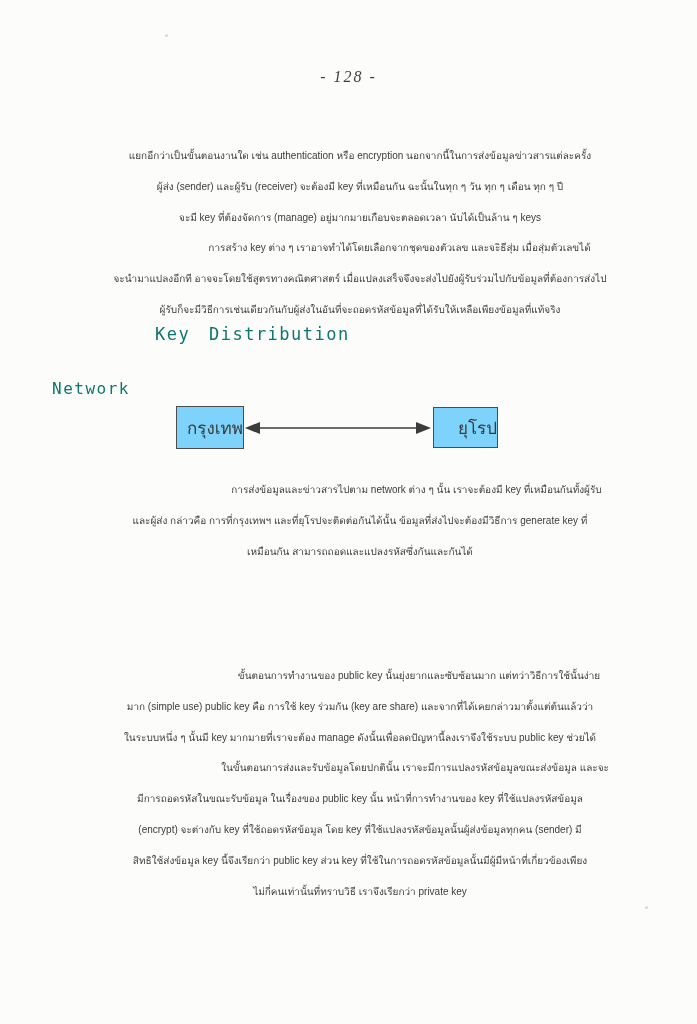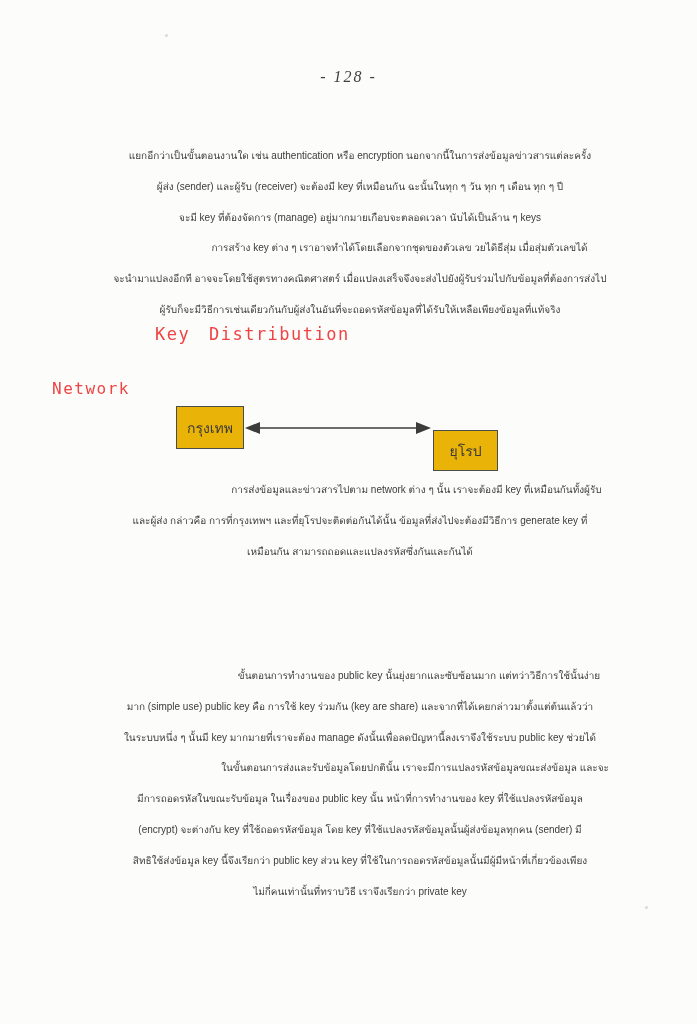--- a/index.html
+++ b/index.html
@@ -35,31 +35,31 @@
     font-size: 10px;
     line-height: 31px;
     white-space: pre-line;
     color: #3b3b3a;
     text-align: center;
   }
   .h-slab {
     position: absolute;
     font-family: "DejaVu Sans Mono", "Liberation Mono", monospace;
     font-weight: 500;
-    color: #ef4444;
+    color: #0f766e;
     white-space: nowrap;
   }
   .node {
     position: absolute;
     border: 1.5px solid #4c4c4b;
-    background: #eab308;
+    background: #7dd3fc;
     display: flex;
     align-items: center;
-    justify-content: center;
-    font-size: 14px;
+    justify-content: flex-end;
+    font-size: 17px;
     color: #3b3b3a;
   }
   .arrow-svg {
     position: absolute;
     left: 243px;
     top: 417px;
     width: 190px;
     height: 22px;
   }
   .speck {
@@ -72,38 +72,38 @@
 <body>
 
 <div class="page">
 
   <div class="pageno">- 128 -</div>
 
   <div class="para" style="top:140px;">แยกอีกว่าเป็นขั้นตอนงานใด เช่น authentication หรือ encryption นอกจากนี้ในการส่งข้อมูลข่าวสารแต่ละครั้ง
 ผู้ส่ง (sender) และผู้รับ (receiver) จะต้องมี key ที่เหมือนกัน ฉะนั้นในทุก ๆ วัน ทุก ๆ เดือน ทุก ๆ ปี
 จะมี key ที่ต้องจัดการ (manage) อยู่มากมายเกือบจะตลอดเวลา นับได้เป็นล้าน ๆ keys</div>
 
-  <div class="para" style="top:232px; text-indent:79px;">การสร้าง key ต่าง ๆ เราอาจทำได้โดยเลือกจากชุดของตัวเลข วยไดิธีสุ่ม เมื่อสุ่มตัวเลขได้
+  <div class="para" style="top:232px; text-indent:79px;">การสร้าง key ต่าง ๆ เราอาจทำได้โดยเลือกจากชุดของตัวเลข และจะิธีสุ่ม เมื่อสุ่มตัวเลขได้
 จะนำมาแปลงอีกที อาจจะโดยใช้สูตรทางคณิตศาสตร์ เมื่อแปลงเสร็จจึงจะส่งไปยังผู้รับร่วมไปกับข้อมูลที่ต้องการส่งไป
 ผู้รับก็จะมีวิธีการเช่นเดียวกันกับผู้ส่งในอันที่จะถอดรหัสข้อมูลที่ได้รับให้เหลือเพียงข้อมูลที่แท้จริง</div>
 
   <div class="h-slab" style="left:155px; top:324px; font-size:17px; letter-spacing:1.5px; word-spacing:7px;">Key Distribution</div>
 
   <div class="h-slab" style="left:52px; top:379px; font-size:16px; letter-spacing:1.5px;">Network</div>
 
   <div>
     <div class="node" style="left:176px; top:406px; width:66px; height:41px;">
       <span>กรุงเทพ</span>
     </div>
     <svg class="arrow-svg" viewBox="0 0 190 22" aria-hidden="true">
       <line x1="14" y1="11" x2="176" y2="11" stroke="#3c3c3b" stroke-width="1.6"></line>
       <polygon points="2,11 17,5 17,17" fill="#3c3c3b"></polygon>
       <polygon points="188,11 173,5 173,17" fill="#3c3c3b"></polygon>
     </svg>
-    <div class="node" style="left:433px; top:430px; width:63px; height:39px;font-family:Liberation Mono, monospace;">
+    <div class="node" style="left:433px; top:407px; width:63px; height:39px;font-family:Liberation Mono, monospace;">
       <span>ยุโรป</span>
     </div>
   </div>
 
   <div class="para" style="top:474px; text-indent:113px;">การส่งข้อมูลและข่าวสารไปตาม network ต่าง ๆ นั้น เราจะต้องมี key ที่เหมือนกันทั้งผู้รับ
 และผู้ส่ง กล่าวคือ การที่กรุงเทพฯ และที่ยุโรปจะติดต่อกันได้นั้น ข้อมูลที่ส่งไปจะต้องมีวิธีการ generate key ที่
 เหมือนกัน สามารถถอดและแปลงรหัสซึ่งกันและกันได้</div>
 
 
 

